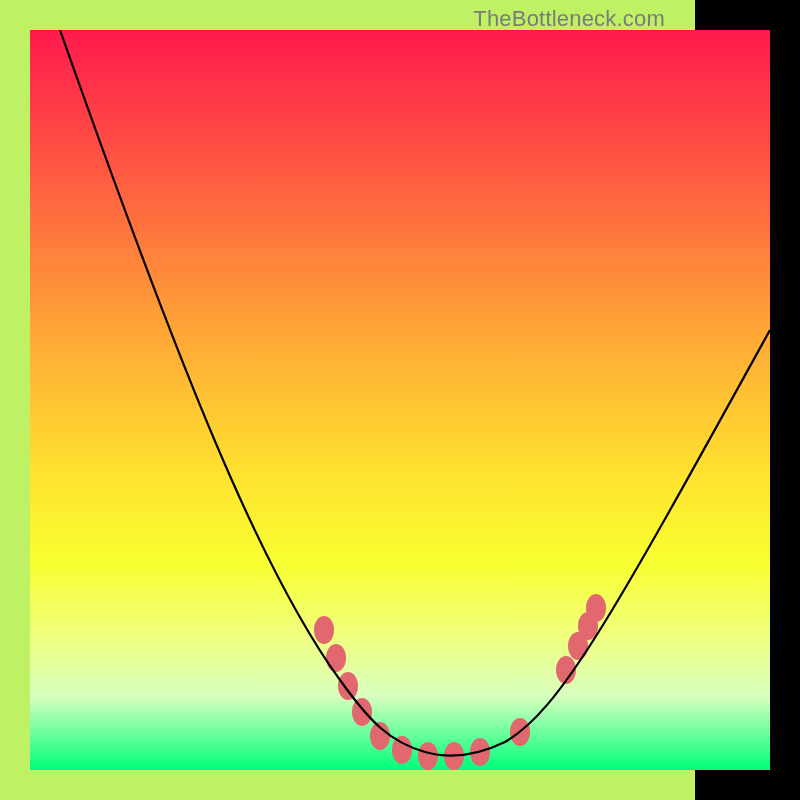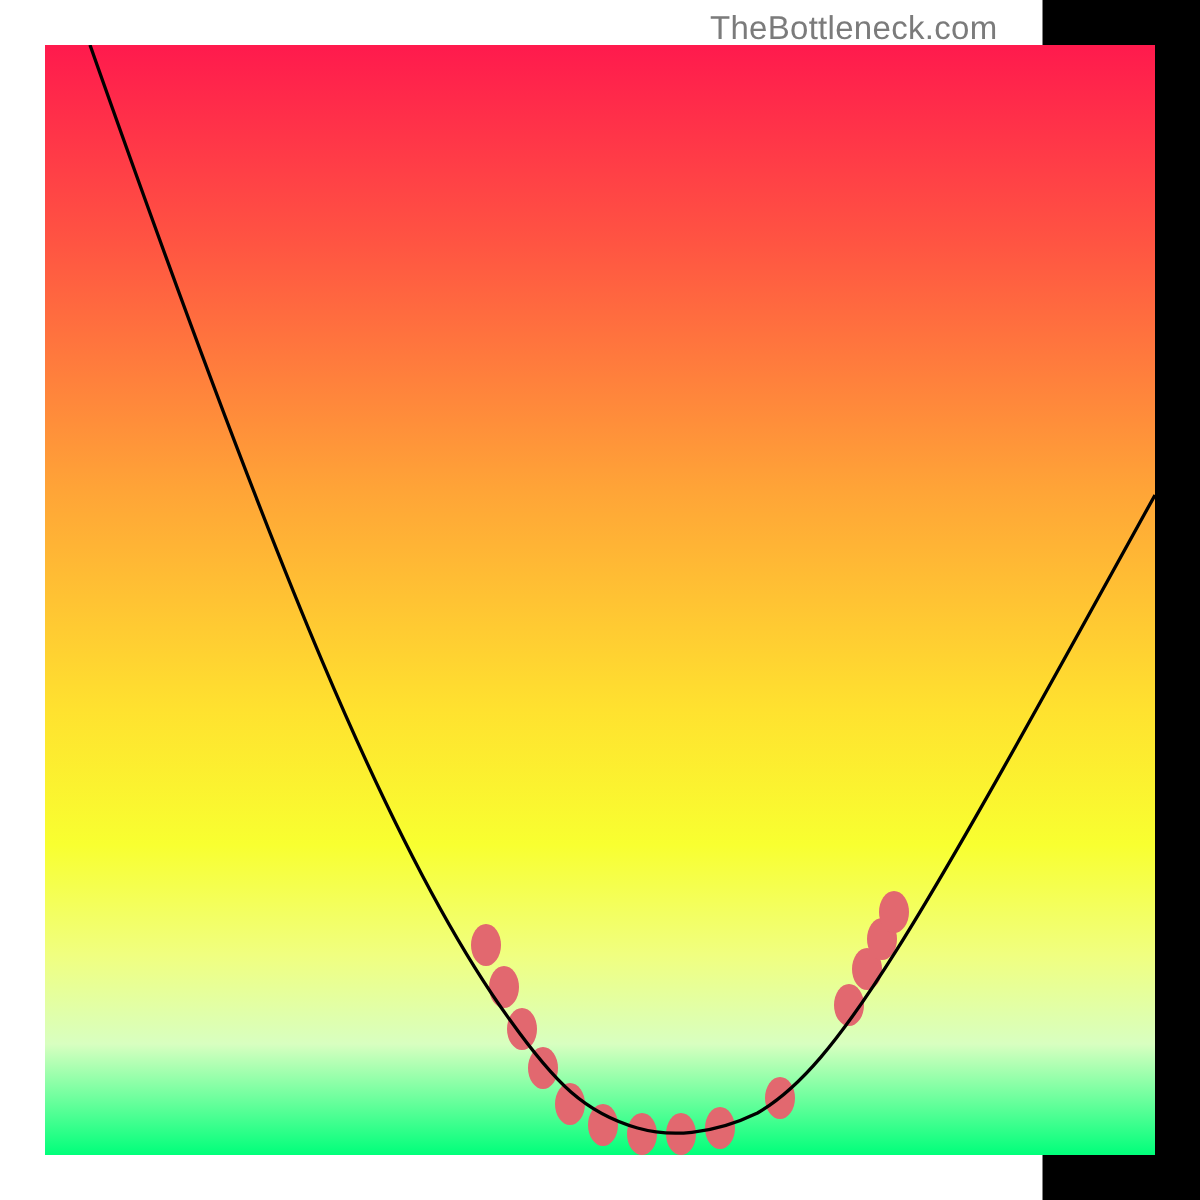--- a/index.html
+++ b/index.html
@@ -10,21 +10,21 @@
     overflow: hidden;
     background: #000;
     font-family: Arial, Helvetica, sans-serif;
   }
   .frame {
     position: absolute;
     top: 0;
     left: 0;
     width: 695px;
     height: 800px;
-    background: #ffffff;
+    background: #bef264;
   }
   .plot-bg {
     position: absolute;
     top: 30px;
     left: 30px;
     width: 740px;
     height: 740px;
     background: linear-gradient(to bottom,
       #ff1a4d 0%,
       #ff5542 18%,

